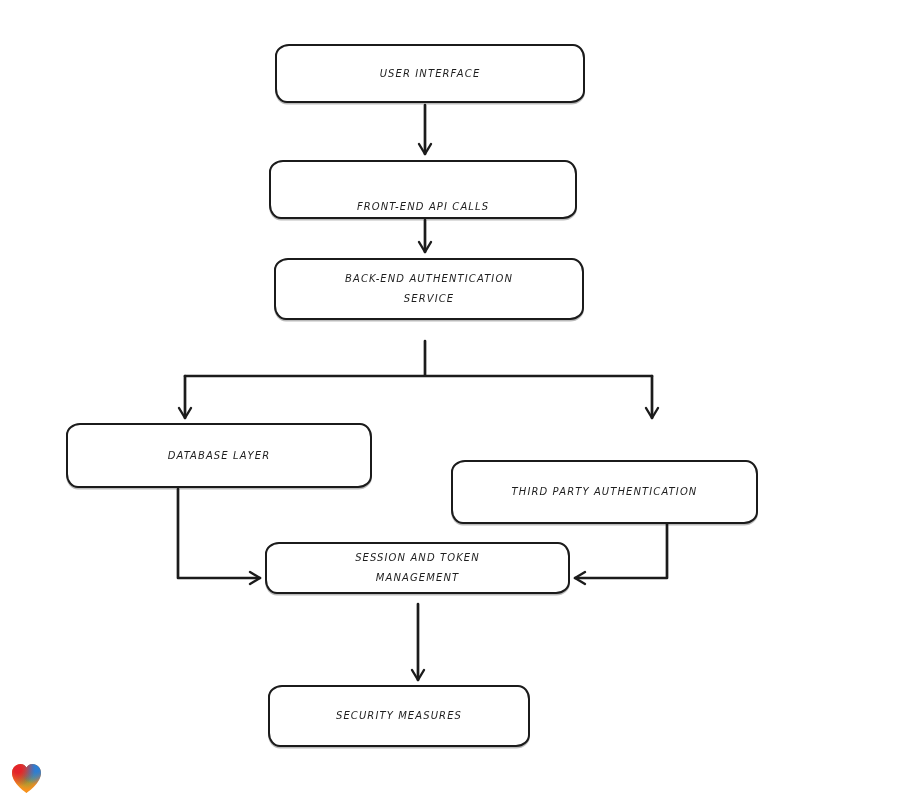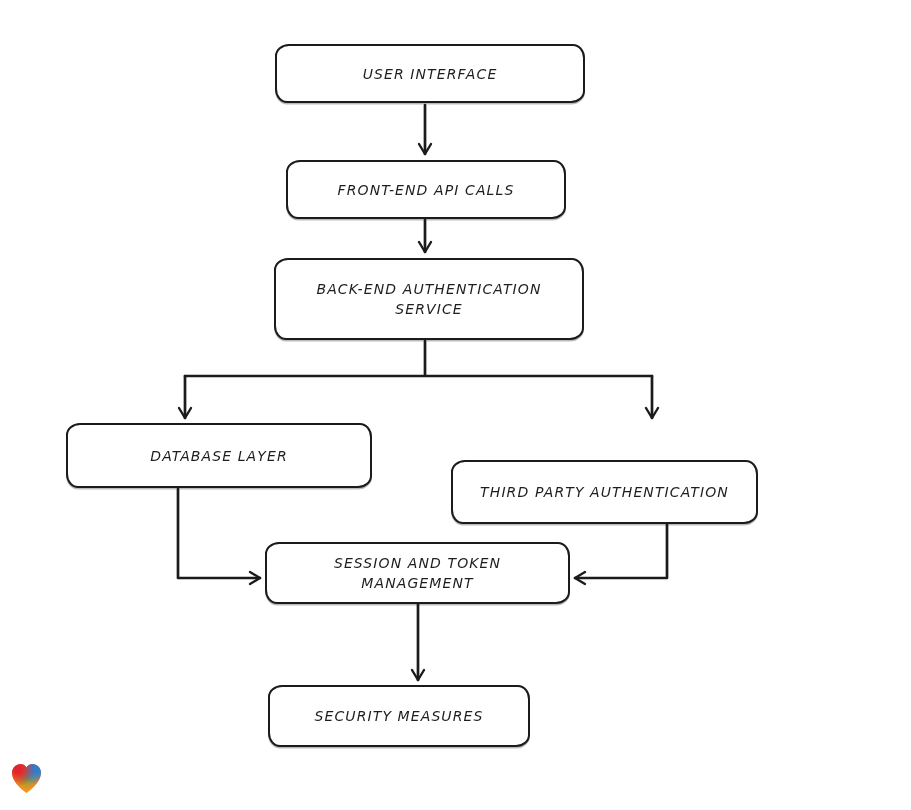--- a/index.html
+++ b/index.html
@@ -31,34 +31,34 @@
     background: #ffffff;
     display: flex;
     align-items: center;
     justify-content: center;
     text-align: center;
     box-shadow: 0 1.5px 0 0 rgba(25,25,25,0.30);
   }
   .node-label {
     font-family: "DejaVu Sans", sans-serif;
     font-style: italic;
-    font-size: 14px;
+    font-size: 10px;
     line-height: 20px;
     letter-spacing: 1.1px;
     color: #1e1e1e;
     white-space: pre-line;
     padding: 0 10px;
   }
   
   #node-user-interface            { left: 275px; top:  44px; width: 310px; height: 59px; }
-  #node-front-end-api-calls       { left: 286px; top: 160px; width: 280px; height: 59px; }
-  #node-back-end-auth-service     { left: 274px; top: 258px; width: 310px; height: 82px; text-align: center; }
+  #node-front-end-api-calls       { left: 269px; top: 160px; width: 308px; height: 59px; align-items: flex-end; }
+  #node-back-end-auth-service     { left: 274px; top: 258px; width: 310px; height: 62px; text-align: center; }
   #node-database-layer            { left:  66px; top: 423px; width: 306px; height: 65px; }
   #node-third-party-auth          { left: 451px; top: 424px; width: 307px; height: 64px; margin-top: 36px; }
-  #node-session-token-management  { left: 265px; top: 542px; width: 305px; height: 62px; }
+  #node-session-token-management  { left: 265px; top: 542px; width: 305px; height: 52px; }
   #node-security-measures         { left: 268px; top: 685px; width: 262px; height: 62px; }
 
   .heart-logo {
     position: absolute;
     left: 10px;
     top: 763px;
     width: 33px;
     height: 32px;
     clip-path: path("M16.5 30 C16.5 30 2 20.5 2 10 C2 4.5 6.2 1 10.5 1 C13.2 1 15.6 2.6 16.5 4.6 C17.4 2.6 19.8 1 22.5 1 C26.8 1 31 4.5 31 10 C31 20.5 16.5 30 16.5 30 Z");
     background:

